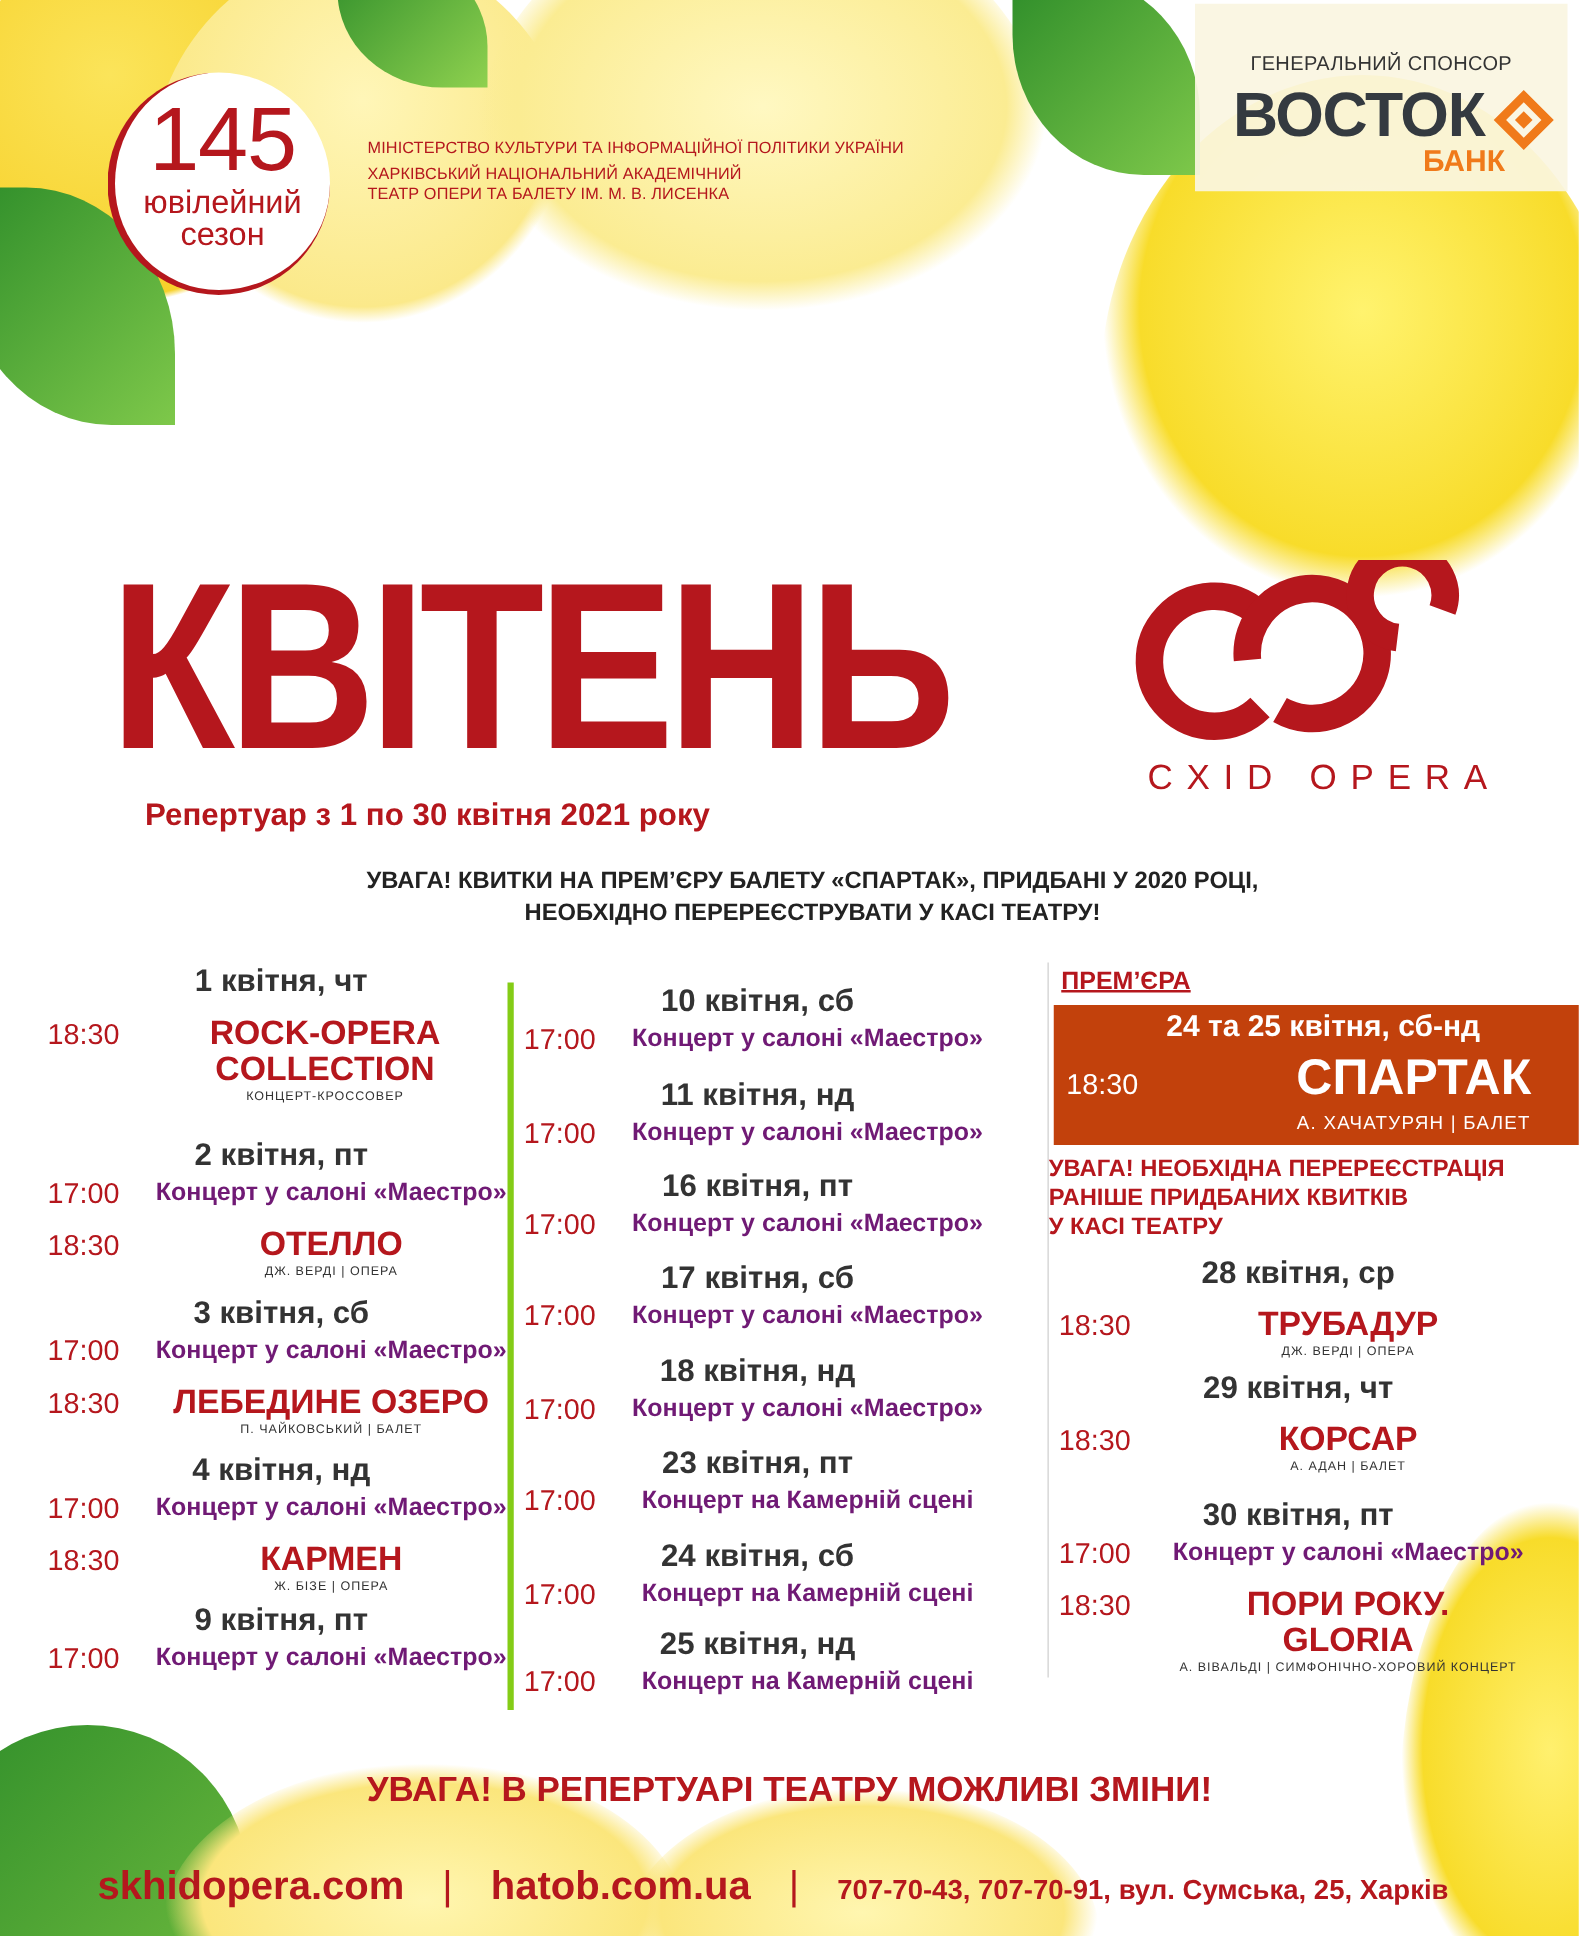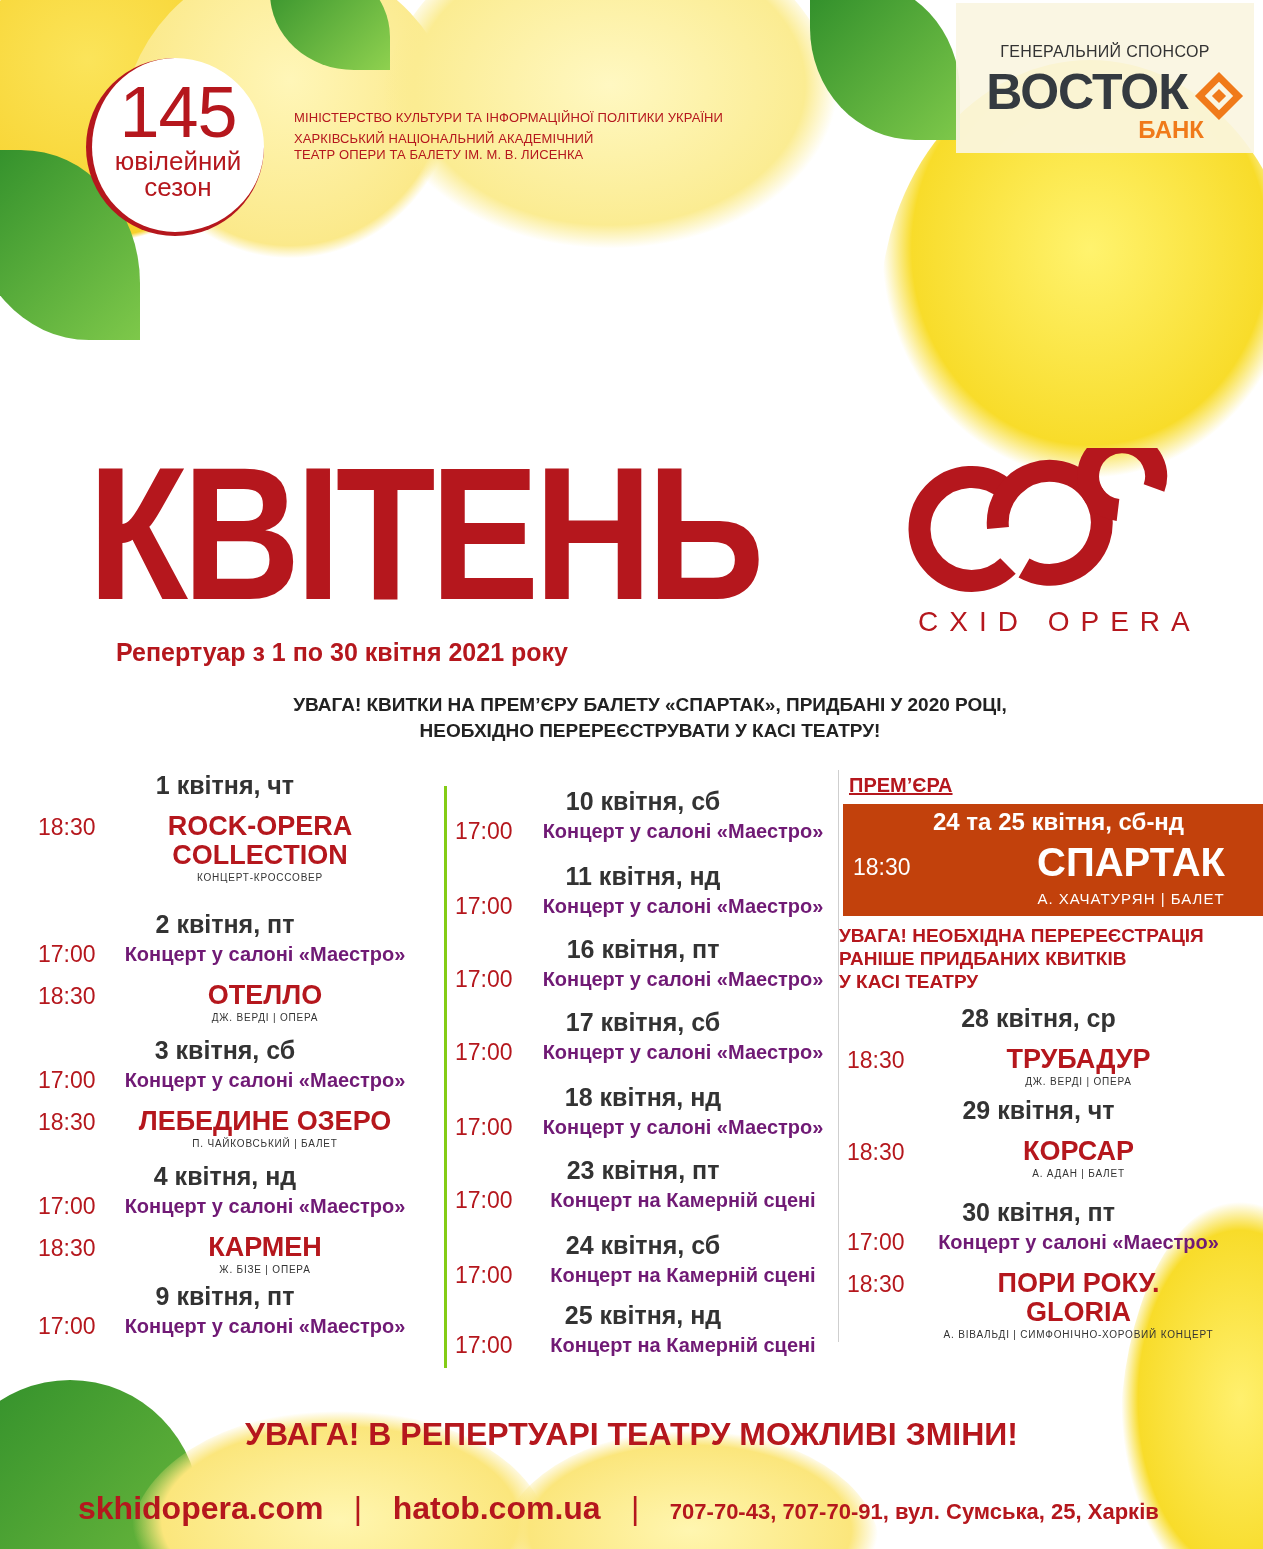--- a/index.html
+++ b/index.html
@@ -40,40 +40,40 @@
   .month { position: absolute; left: 88px; top: 448px; font-weight: bold; font-size: 190px; line-height: 170px; color: #b5171d; letter-spacing: -6px; transform: scaleX(0.86); transform-origin: left top; }
   .logo-rings { position: absolute; left: 906px; top: 448px; width: 270px; height: 160px; }
   .logo-text { position: absolute; left: 918px; top: 606px; font-size: 28px; letter-spacing: 11px; color: #b5171d; }
 
   .subtitle { position: absolute; left: 116px; top: 638px; font-weight: bold; font-size: 25px; color: #b5171d; }
   .warning-top { position: absolute; left: 150px; top: 692px; width: 1000px; text-align: center; font-weight: bold; font-size: 19px; line-height: 26px; color: #222; }
 
   
   .col { position: absolute; }
   .col1 { left: 30px; top: 770px; width: 390px; }
-  .col2 { left: 444px; top: 786px; width: 395px; border-left: 3px solid #84cc16; height: 582px; }
+  .col2 { left: 406px; top: 786px; width: 395px; border-left: 5px solid #84cc16; height: 582px; }
   .col3 { left: 838px; top: 770px; width: 400px; border-left: 1px solid #cfcfcf; }
 
   .date { font-weight: bold; font-size: 25px; line-height: 30px; color: #333; text-align: center; }
   .row { display: flex; align-items: flex-start; }
   .time { width: 80px; flex: none; font-size: 23px; line-height: 30px; color: #b5171d; padding-left: 8px; }
   .event { flex: 1; text-align: center; }
   .concert { font-weight: bold; font-size: 20px; line-height: 30px; color: #701a75; white-space: nowrap; }
   .title { font-weight: bold; font-size: 27px; line-height: 29px; color: #b5171d; }
   .sub { font-size: 10px; letter-spacing: 0.8px; color: #333; line-height: 14px; margin-top: 1px; }
 
   .premiere-label { font-weight: bold; font-size: 20px; color: #b5171d; padding-left: 10px; line-height: 30px; text-decoration: underline; }
   .premiere-box { background: #c2410c; color: #fff; width: 476px; margin-left: 4px; height: 112px; position: relative; margin-top: 4px; }
   .premiere-box .pdate { position: absolute; left: 90px; top: 4px; font-weight: bold; font-size: 24px; }
   .premiere-box .ptime { position: absolute; left: 10px; top: 50px; font-size: 23px; }
   .premiere-box .ptitle { position: absolute; left: 100px; right: 0; top: 36px; text-align: center; font-weight: bold; font-size: 40px; }
   .premiere-box .psub { position: absolute; left: 100px; right: 0; top: 86px; text-align: center; font-size: 15px; letter-spacing: 1px; }
   .premiere-note { text-align: left; font-weight: bold; font-size: 19px; line-height: 23px; color: #b5171d; margin-top: 8px; }
 
-  .bottom-warning { position: absolute; left: 0; width: 1263px; top: 1416px; text-align: center; font-weight: bold; font-size: 32px; color: #b5171d; }
+  .bottom-warning { position: absolute; left: 0; width: 1263px; top: 1416px; text-align: center; font-weight: bold; font-size: 28px; color: #b5171d; }
   .footer { position: absolute; left: 78px; top: 1490px; font-weight: bold; color: #b5171d; white-space: nowrap; }
   .footer .site { font-size: 32px; }
   .footer .sep { font-size: 32px; margin: 0 26px; font-weight: normal; }
   .footer .contact { font-size: 22px; }
 </style>
 </head>
 <body>
 
 <div class="deco">
   <div class="petal" style="left:-40px;top:-60px;width:320px;height:300px;background:radial-gradient(ellipse at 40% 40%,#fbe45a,#f7d12a 70%,#fff0 72%);"></div>

